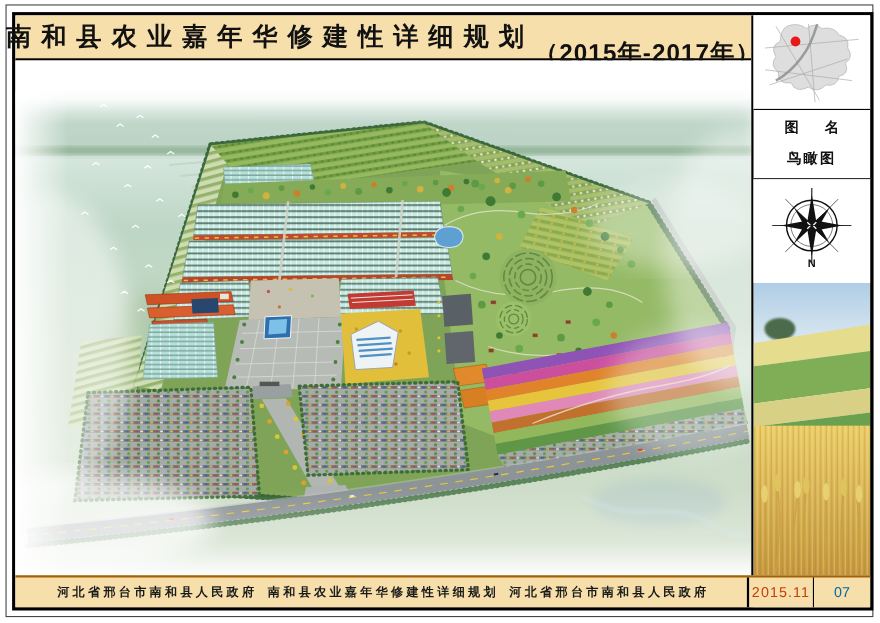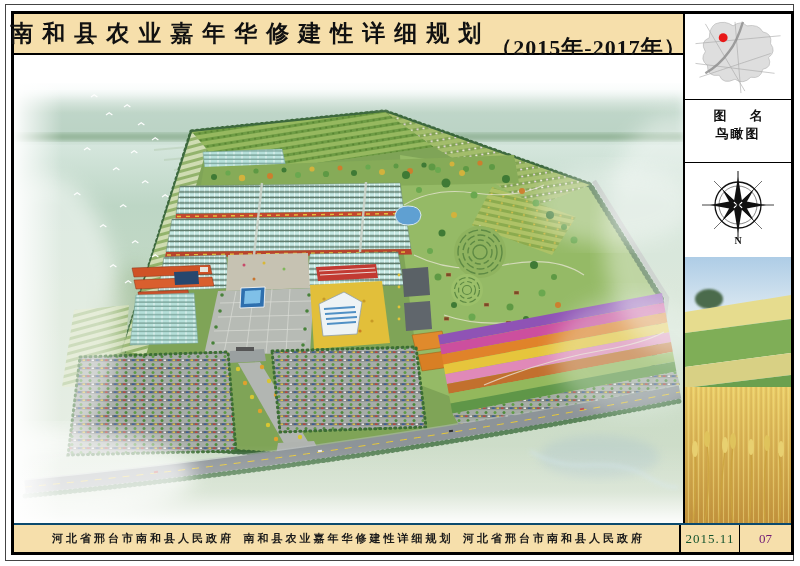--- a/index.html
+++ b/index.html
@@ -1,40 +1,40 @@
 <!DOCTYPE html>
 <html><head>
 <meta charset="utf-8">
 <style>
   html,body{margin:0;padding:0;background:#fff;}
   *{box-sizing:border-box;}
   .sheet{position:relative;width:800px;height:566px;background:#fff;overflow:hidden;
-         font-family:Liberation Serif, serif;color:#111;}
+         font-family:Liberation Sans, sans-serif;color:#111;}
   .frame-outer{position:absolute;left:5px;top:4px;width:789px;height:557px;border:1px solid #444;}
   .frame-inner{position:absolute;left:11px;top:11px;width:783px;height:544px;border:3px solid #000;}
   .title-bar{position:absolute;left:14px;top:14px;width:669px;height:41px;background:#f6dfab;
              border-bottom:2px solid #000;display:flex;align-items:center;justify-content:center;}
   .title-main{font-weight:bold;font-size:23px;letter-spacing:9px;white-space:nowrap;}
   .title-period{font-weight:bold;font-size:22px;letter-spacing:1px;white-space:nowrap;margin-top:28px;}
   .main-view{position:absolute;left:14px;top:55px;width:669px;height:468px;background:#fff;overflow:hidden;}
   .sidebar{position:absolute;left:683px;top:14px;width:108px;height:538px;border-left:2px solid #000;background:#fff;}
   .sb-map{position:absolute;left:0;top:0;width:106px;height:86px;border-bottom:1px solid #000;background:#fff;}
   .sb-name{position:absolute;left:0;top:86px;width:106px;height:63px;border-bottom:1px solid #000;text-align:center;}
   .sb-name .lbl{margin-top:7px;font-size:13px;font-weight:bold;letter-spacing:10px;padding-left:10px;}
-  .sb-name .val{margin-top:0;font-size:13px;font-weight:bold;letter-spacing:2px;}
+  .sb-name .val{margin-top:10px;font-size:13px;font-weight:bold;letter-spacing:2px;}
   .sb-compass{position:absolute;left:0;top:149px;width:106px;height:94px;background:#fff;}
   .sb-photo{position:absolute;left:0;top:243px;width:106px;height:266px;overflow:hidden;}
   .footer{position:absolute;left:14px;top:523px;width:777px;height:29px;background:#f6dfab;
-          border-top:2px solid #0c4a6e;display:flex;align-items:stretch;}
+          border-top:2px solid #a16207;display:flex;align-items:stretch;}
   .footer-orgs{width:667px;border-right:2px solid #000;display:flex;align-items:center;
                justify-content:space-between;padding:0 34px 0 38px;}
   .footer-orgs span{font-size:11px;font-weight:bold;letter-spacing:3px;white-space:nowrap;color:#1a1a1a;}
   .date-cell{width:59px;border-right:1px solid #000;display:flex;align-items:center;justify-content:center;
-             font-size:13px;color:#14532d;letter-spacing:1px;}
-  .page-cell{flex:1;display:flex;align-items:center;justify-content:center;font-size:13px;color:#701a75;}
+             font-size:13px;color:#c2410c;letter-spacing:1px;}
+  .page-cell{flex:1;display:flex;align-items:center;justify-content:center;font-size:13px;color:#0369a1;}
   .compass-n{position:absolute;left:0;top:72px;width:106px;text-align:center;font-size:10px;font-weight:bold;}
 </style>
 </head>
 <body>
 
 <div class="sheet">
   <div class="frame-outer"></div>
   <div class="frame-inner"></div>
 
   <div class="title-bar">

